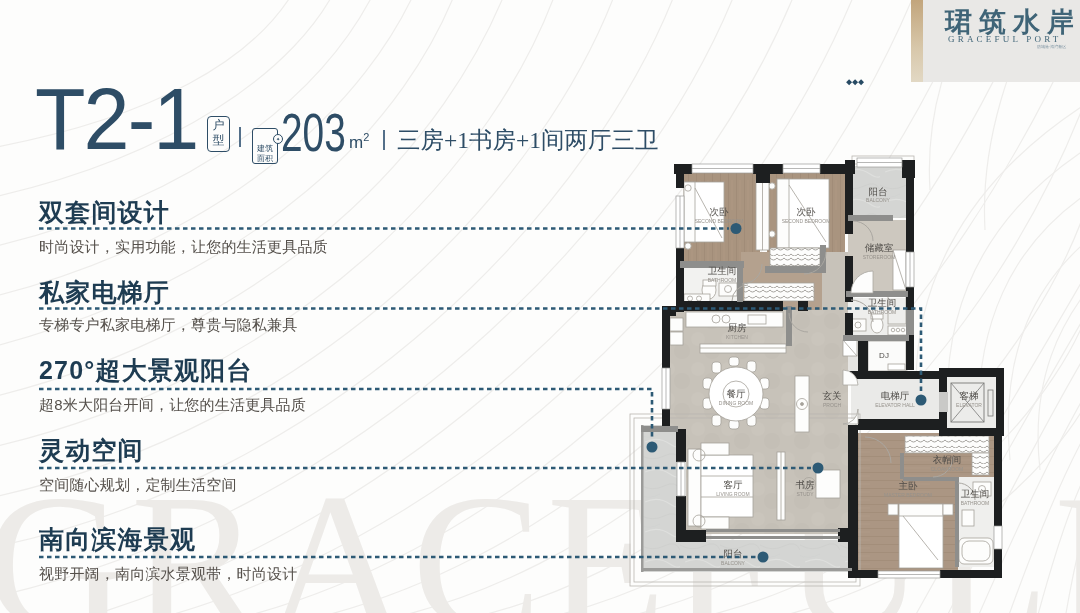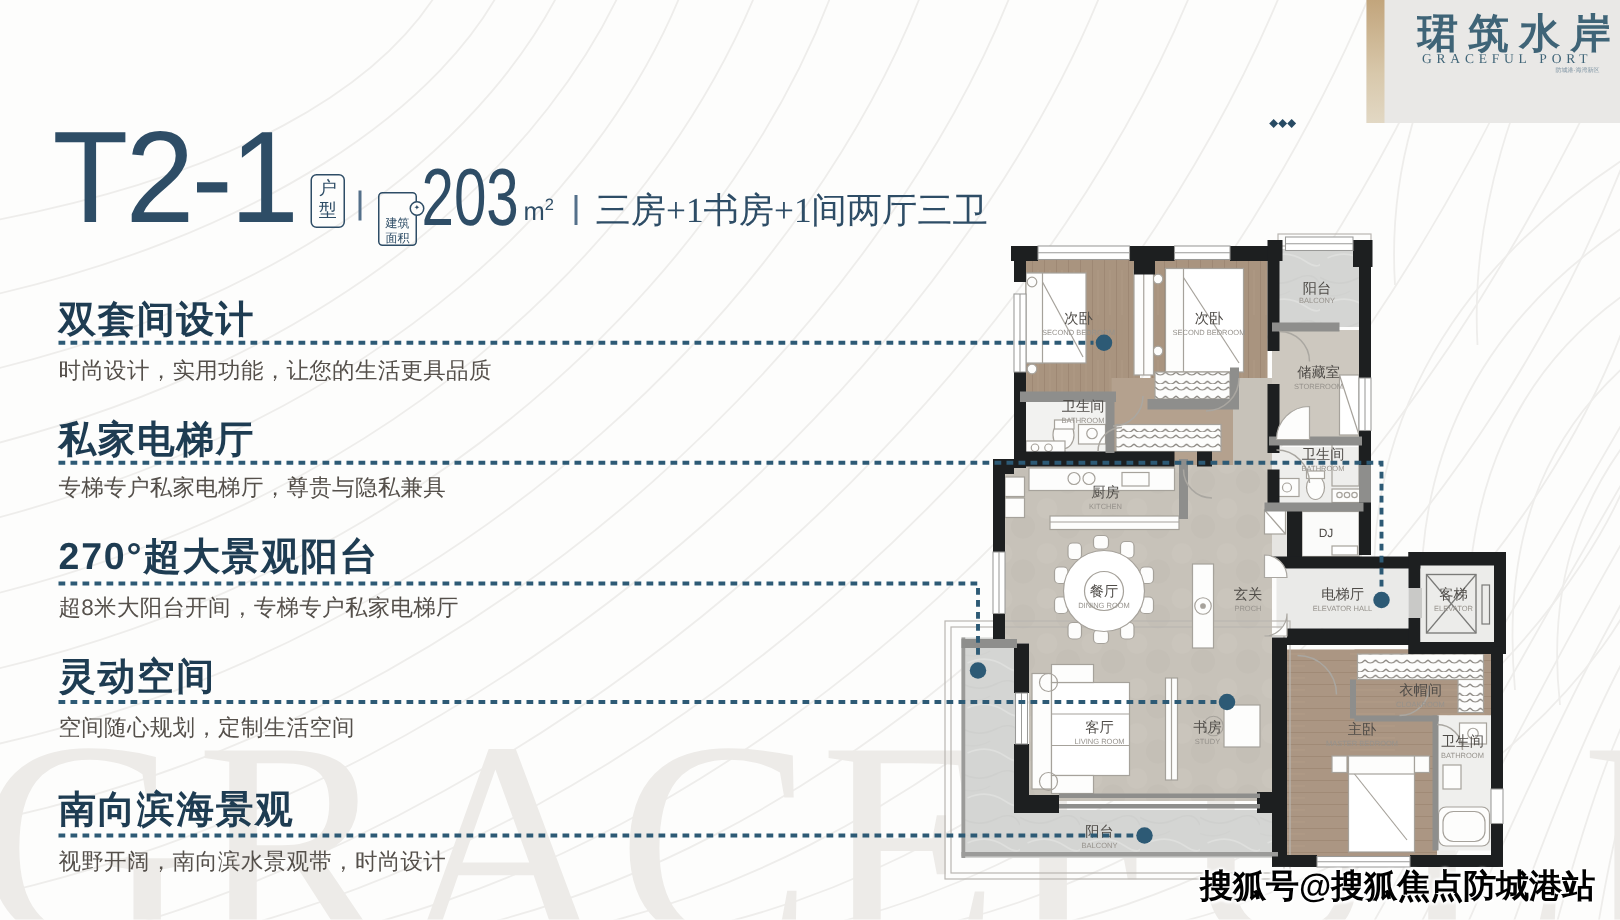--- a/index.html
+++ b/index.html
@@ -431,33 +431,32 @@
   <div class="abs" id="num203">203</div>
   <div class="abs" id="m2">m<sup>2</sup></div>
   <div class="abs vbar" style="left:383px;top:130px;height:20px;"></div>
   <div class="abs" id="desc-line">三房+1书房+1间两厅三卫</div>
 
   <div class="abs fd" style="top:238px;">时尚设计，实用功能，让您的生活更具品质</div>
   <div class="abs ft" style="top:196px;">双套间设计</div>
   <div class="abs ft" style="top:276px;">私家电梯厅</div>
   <div class="abs fd" style="top:316px;">专梯专户私家电梯厅，尊贵与隐私兼具</div>
   <div class="abs ft" style="top:354px;">270°超大景观阳台</div>
-  <div class="abs fd" style="top:396px;">超8米大阳台开间，专梯专户私家电梯厅</div>
+  <div class="abs fd" style="top:396px;">超8米大阳台开间，让您的生活更具品质</div>
   <div class="abs ft" style="top:434px;">灵动空间</div>
   <div class="abs fd" style="top:476px;">空间随心规划，定制生活空间</div>
   <div class="abs ft" style="top:523px;">南向滨海景观</div>
   <div class="abs fd" style="top:565px;">视野开阔，南向滨水景观带，时尚设计</div>
 
   <div class="abs" id="logobox">
     <div class="abs" id="logostrip"></div>
     <div class="abs" id="logotxt">珺筑水岸</div>
     <div class="abs" id="logoen">GRACEFUL PORT</div>
     <div class="abs" id="logosub">防城港·海湾新区</div>
   </div>
 
   <svg class="abs" style="left:846px;top:79px" width="18" height="8" viewBox="0 0 18 8">
     <rect x="1" y="1.2" width="4.2" height="4.2" transform="rotate(45 3.1 3.3)" fill="#274a63"></rect>
     <rect x="7" y="1.2" width="4.2" height="4.2" transform="rotate(45 9.1 3.3)" fill="#274a63"></rect>
     <rect x="13" y="1.2" width="4.2" height="4.2" transform="rotate(45 15.1 3.3)" fill="#274a63"></rect>
   </svg>
 
-  <div class="abs" id="sohu">搜狐号@搜狐焦点防城港站</div>
 </div>
 
 </body></html>

